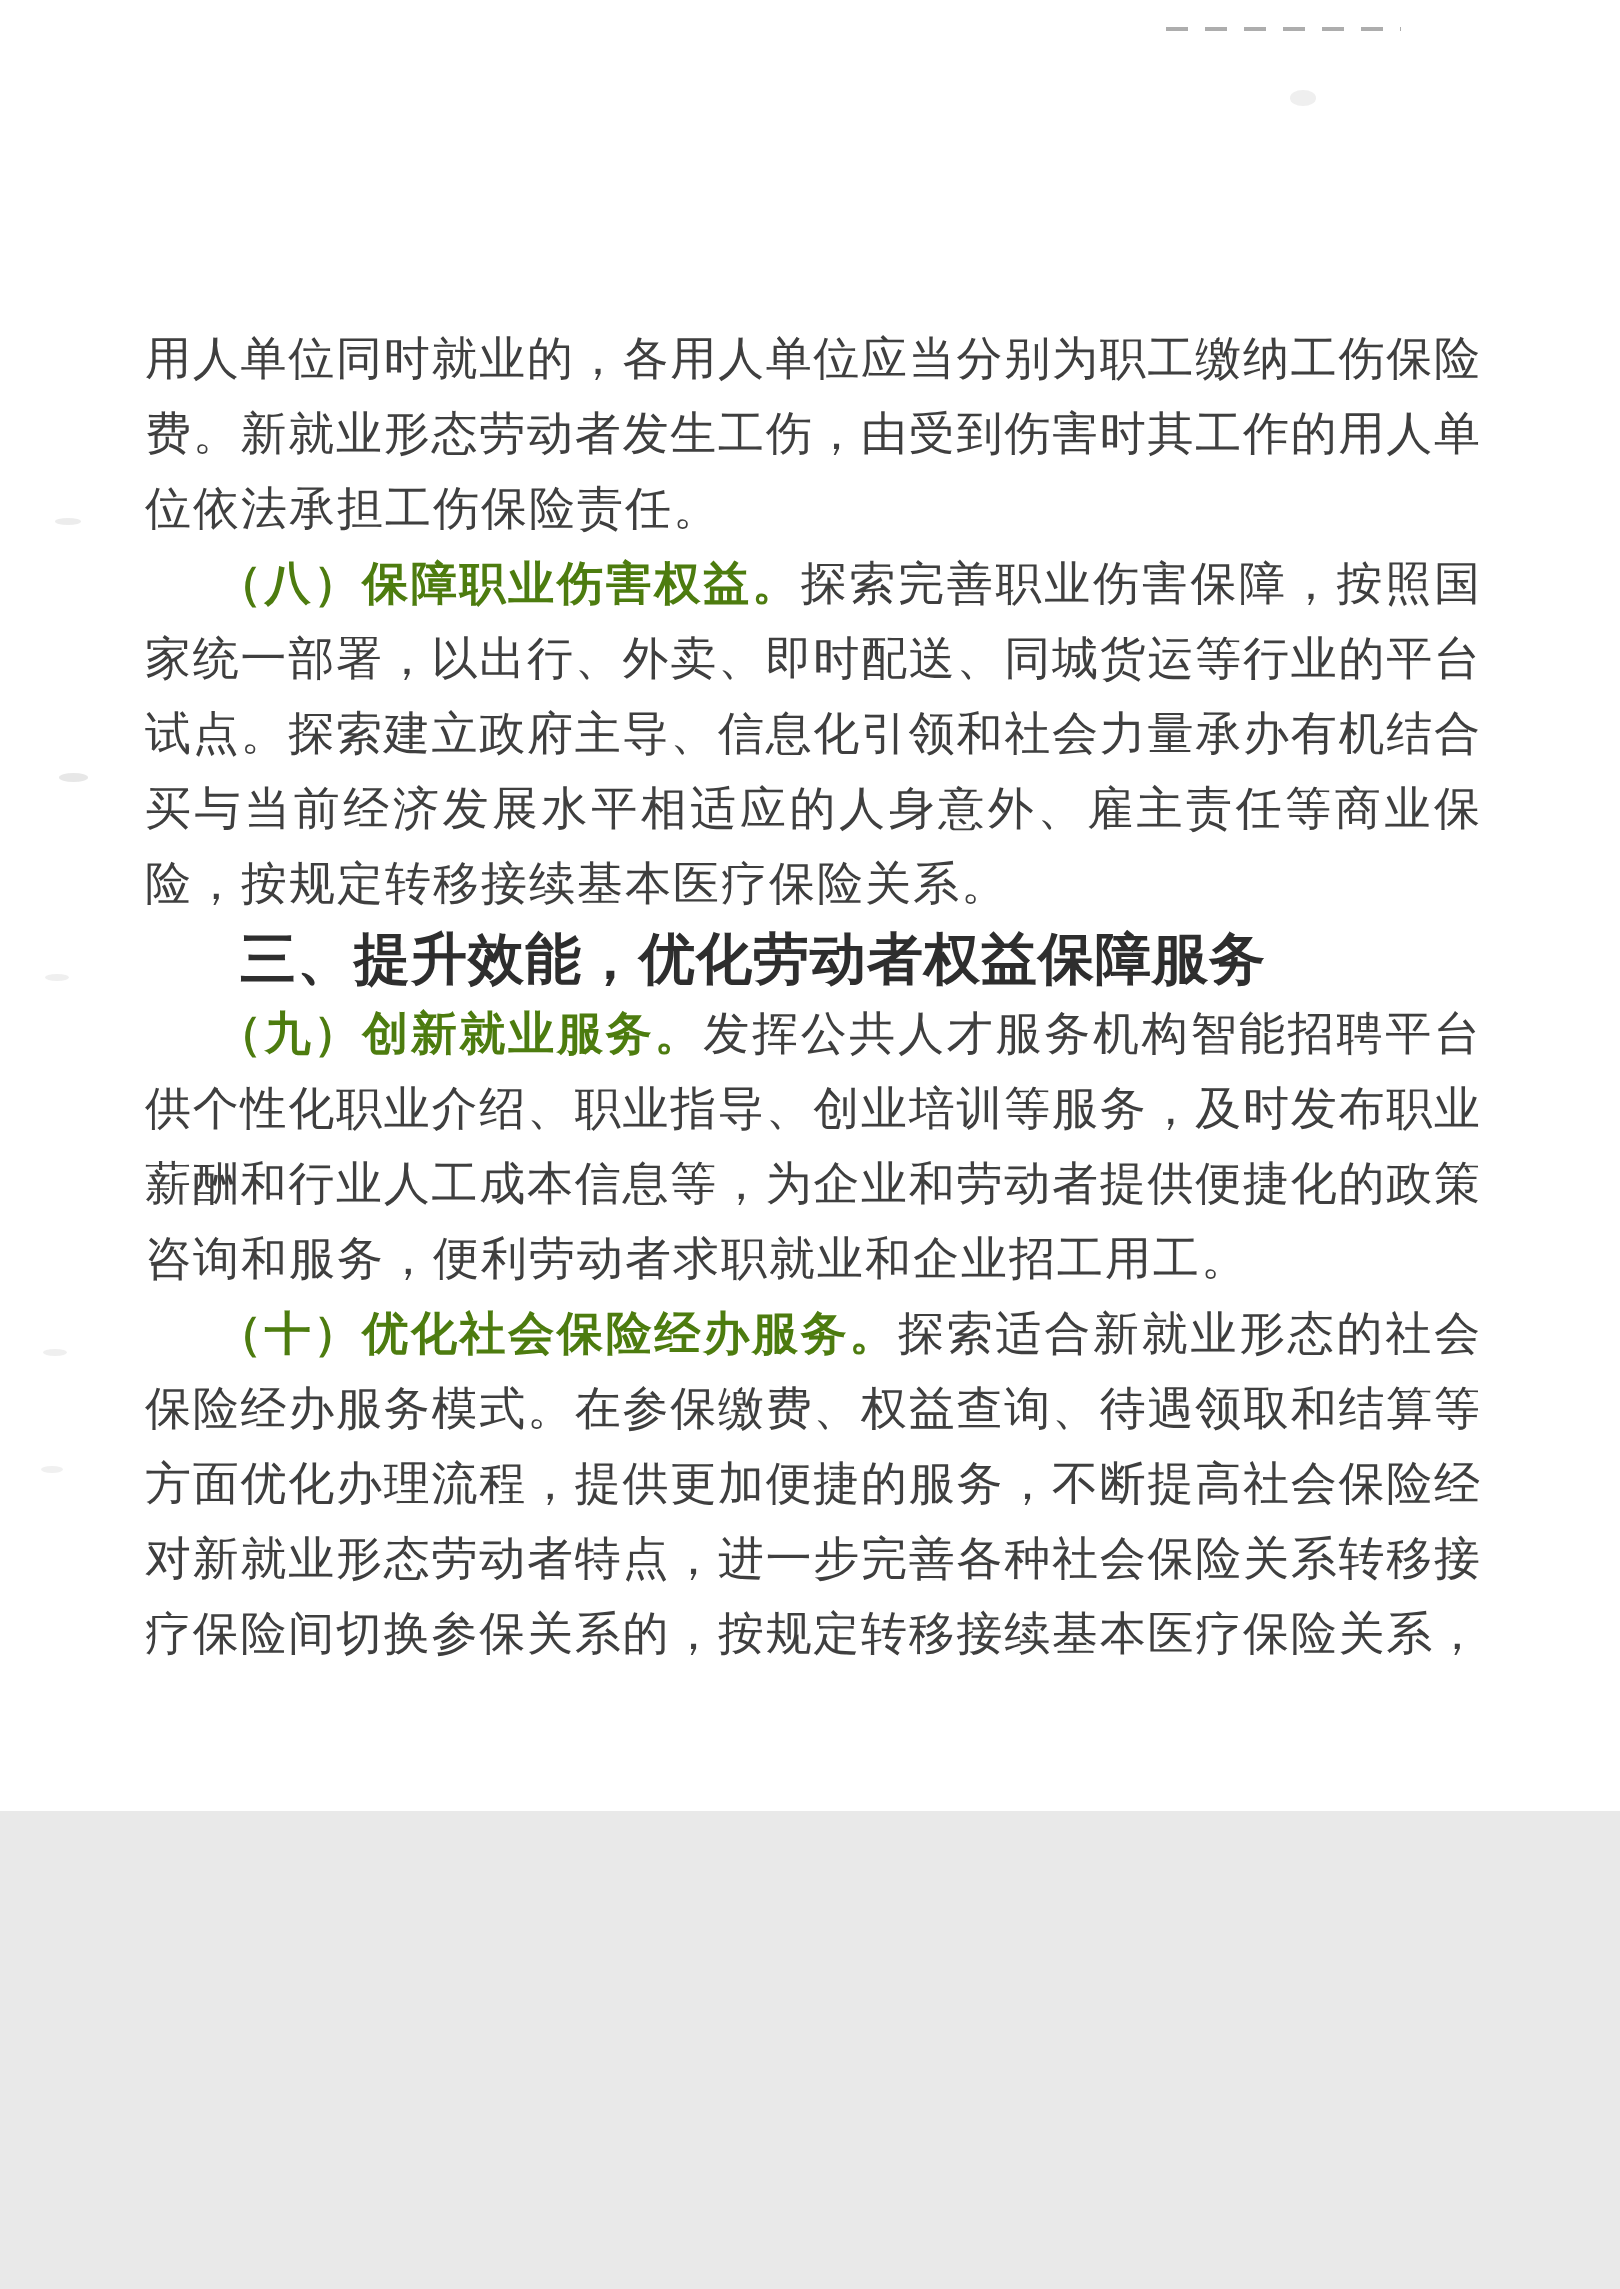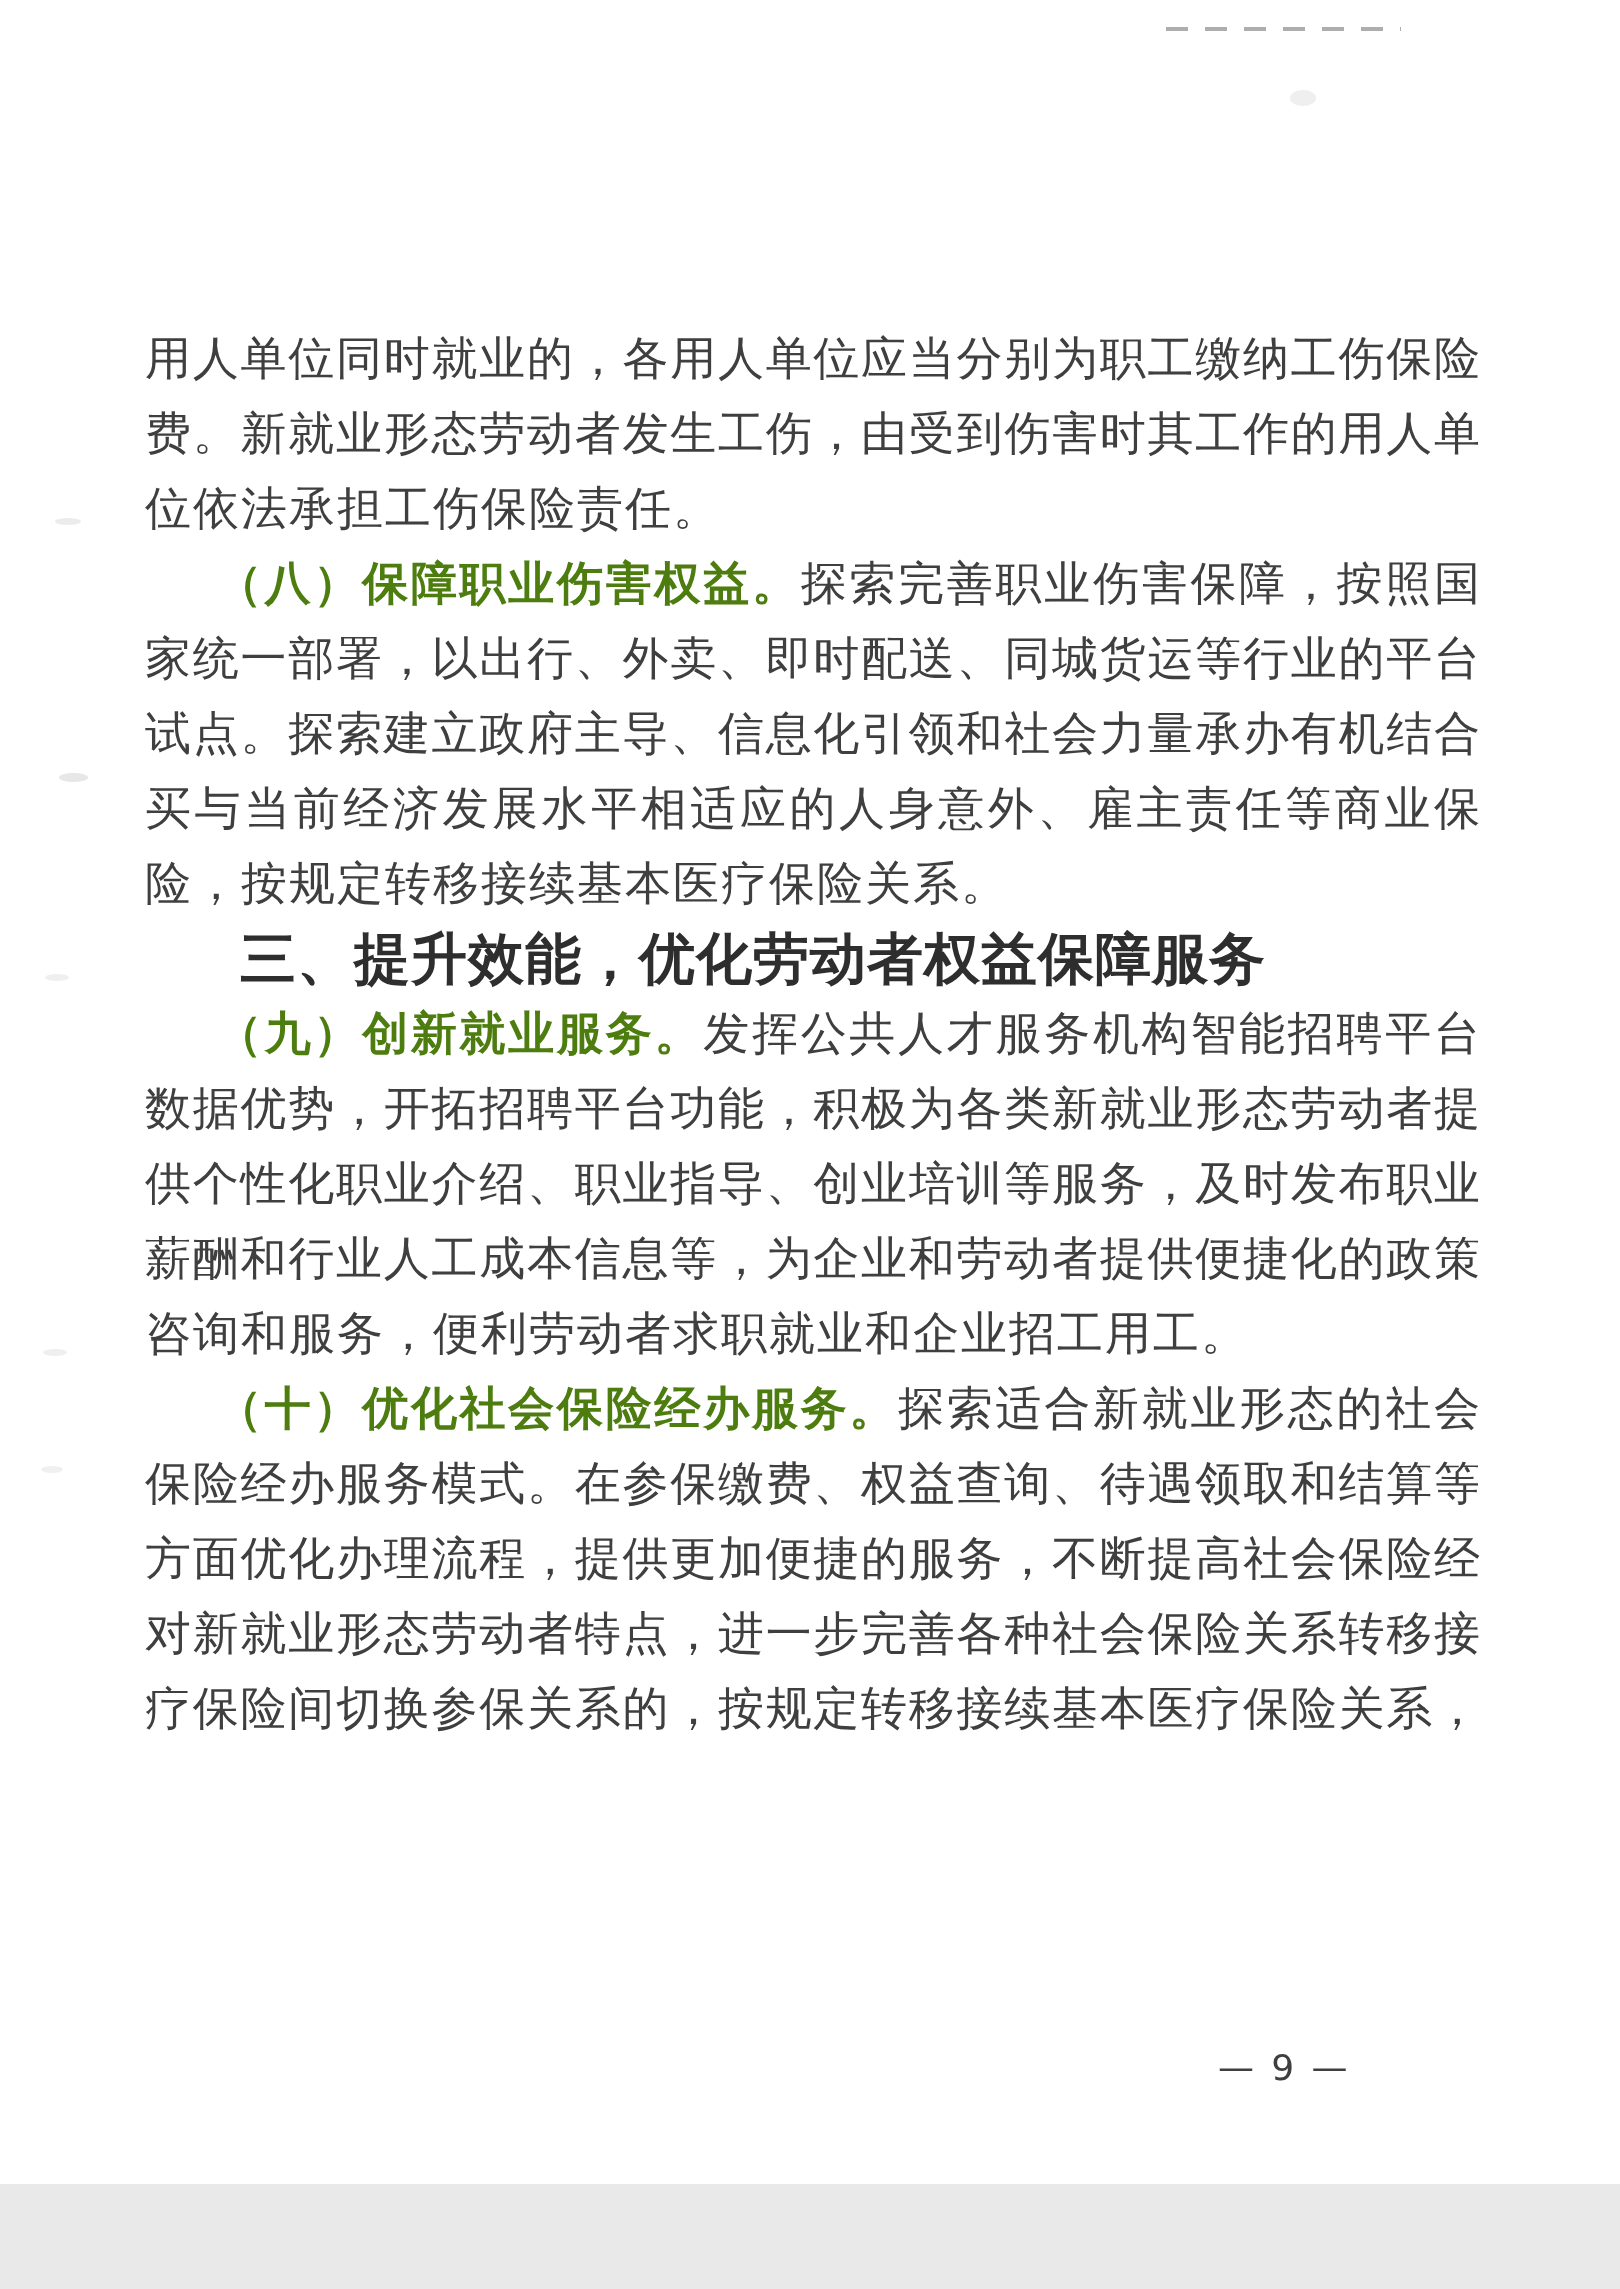--- a/index.html
+++ b/index.html
@@ -3,21 +3,21 @@
 <meta charset="utf-8">
 <style>
   html, body {
     margin: 0;
     padding: 0;
     background: #e9e9e9;
   }
   .page {
     position: relative;
     width: 1620px;
-    height: 2184px;
+    height: 1811px;
     background: #ffffff;
     overflow: hidden;
     font-family: "DejaVu Sans", sans-serif;
   }
   .textblock {
     position: absolute;
     left: 145px;
     top: 321px;
     width: 1335px;
   }
@@ -108,21 +108,20 @@
     <div class="line j">用人单位同时就业的，各用人单位应当分别为职工缴纳工伤保险</div>
     <div class="line j">费。新就业形态劳动者发生工伤，由受到伤害时其工作的用人单</div>
     <div class="line e">位依法承担工伤保险责任。</div>
     <div class="line j indent"><span class="lead">（八）保障职业伤害权益。</span><span>探索完善职业伤害保障，按照国</span></div>
     <div class="line j">家统一部署，以出行、外卖、即时配送、同城货运等行业的平台</div>
     <div class="line j">试点。探索建立政府主导、信息化引领和社会力量承办有机结合</div>
     <div class="line j">买与当前经济发展水平相适应的人身意外、雇主责任等商业保</div>
     <div class="line e">险，按规定转移接续基本医疗保险关系。</div>
     <div class="line h">三、提升效能，优化劳动者权益保障服务</div>
     <div class="line j indent"><span class="lead">（九）创新就业服务。</span><span>发挥公共人才服务机构智能招聘平台</span></div>
-    <div class="line j">数据优势，开拓招聘平台功能，积极为各类新就业形态劳动者提</div>
     <div class="line j">供个性化职业介绍、职业指导、创业培训等服务，及时发布职业</div>
     <div class="line j">薪酬和行业人工成本信息等，为企业和劳动者提供便捷化的政策</div>
     <div class="line e">咨询和服务，便利劳动者求职就业和企业招工用工。</div>
     <div class="line j indent"><span class="lead">（十）优化社会保险经办服务。</span><span>探索适合新就业形态的社会</span></div>
     <div class="line j">保险经办服务模式。在参保缴费、权益查询、待遇领取和结算等</div>
     <div class="line j">方面优化办理流程，提供更加便捷的服务，不断提高社会保险经</div>
     <div class="line j">对新就业形态劳动者特点，进一步完善各种社会保险关系转移接</div>
     <div class="line j">疗保险间切换参保关系的，按规定转移接续基本医疗保险关系，</div>
   </div>
 

